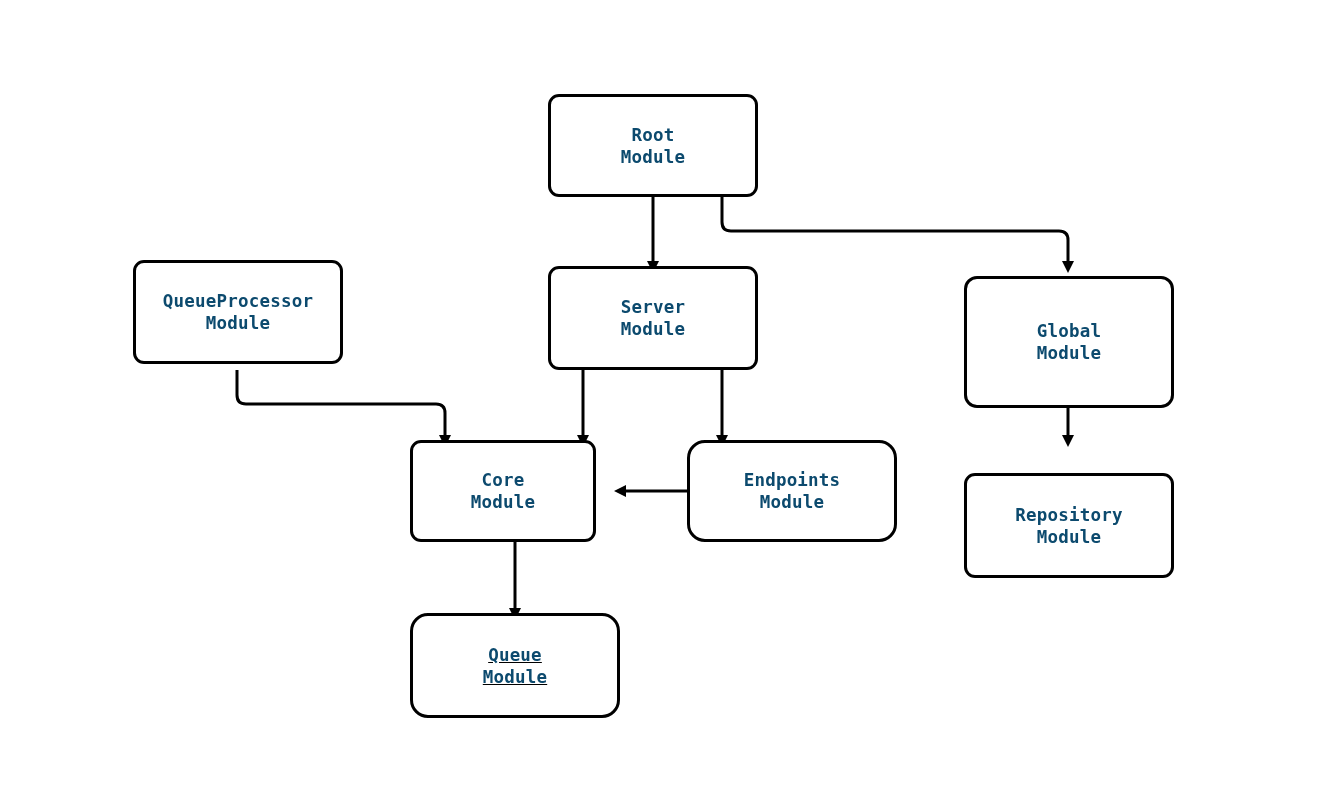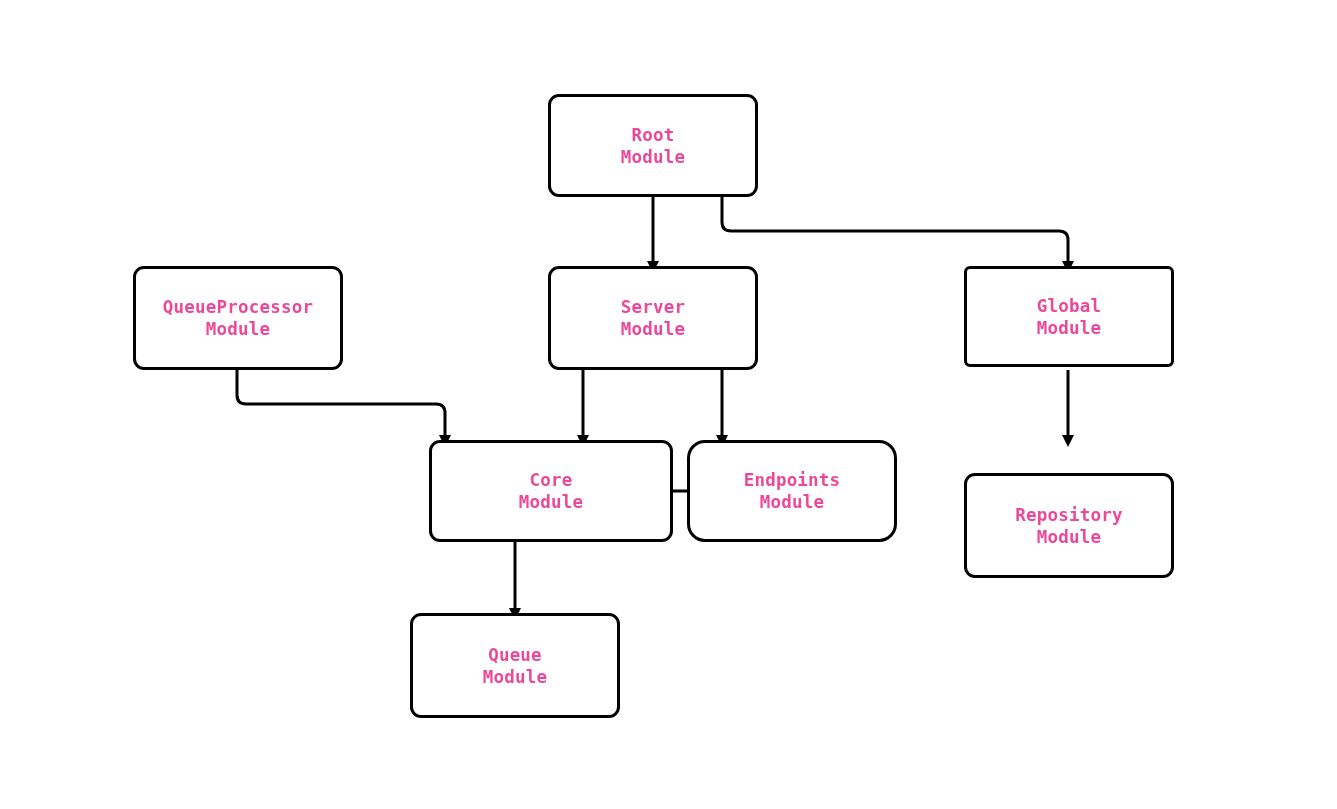--- a/index.html
+++ b/index.html
@@ -38,21 +38,21 @@
     flex-direction: column;
     align-items: center;
     justify-content: center;
     z-index: 2;
   }
   .node-label {
     font-family: "DejaVu Sans Mono", "Liberation Mono", monospace;
     font-size: 17.5px;
     font-weight: 700;
     line-height: 22px;
-    color: #ec4899;
+    color: #0c4a6e;
     text-align: center;
     letter-spacing: 0.2px;
     white-space: pre;
   }
 </style>
 </head>
 <body>
 
 <div id="diagram-canvas">
 
@@ -72,48 +72,48 @@
         <path d="M 687 491 L 626 491" fill="none" stroke="#000000" stroke-width="3" marker-end="url(#arrow-down)"></path>
         <path d="M 515 542 L 515 608" fill="none" stroke="#000000" stroke-width="3" marker-end="url(#arrow-down)"></path>
       </g>
   </svg>
 
   <div class="node" style="left: 548px; top: 94px; width: 210px; height: 103px; border-width: 3px; border-color: rgb(0, 0, 0); border-radius: 11px; background: rgb(255, 255, 255);">
     <span class="node-label">Root</span>
     <span class="node-label">Module</span>
   </div>
 
-  <div class="node" style="left: 133px; top: 266px; width: 210px; height: 104px; border-width: 3px; border-color: rgb(0, 0, 0); border-radius: 11px; background: rgb(255, 255, 255); align-items: center;">
+  <div class="node" style="left: 133px; top: 260px; width: 210px; height: 104px; border-width: 3px; border-color: rgb(0, 0, 0); border-radius: 11px; background: rgb(255, 255, 255); align-items: center;">
     <span class="node-label">QueueProcessor</span>
     <span class="node-label">Module</span>
   </div>
 
   <div class="node" style="left: 548px; top: 266px; width: 210px; height: 104px; border-width: 3px; border-color: rgb(0, 0, 0); border-radius: 11px; background: rgb(255, 255, 255);">
     <span class="node-label">Server</span>
     <span class="node-label">Module</span>
   </div>
 
-  <div class="node" style="left: 964px; top: 266px; width: 210px; height: 101px; border-width: 3px; border-color: rgb(0, 0, 0); border-radius: 6px; background: rgb(255, 255, 255);">
+  <div class="node" style="left: 964px; top: 276px; width: 210px; height: 132px; border-width: 3px; border-color: rgb(0, 0, 0); border-radius: 13px; background: rgb(255, 255, 255);">
     <span class="node-label">Global</span>
     <span class="node-label">Module</span>
   </div>
 
-  <div class="node" style="left: 429px; top: 440px; width: 244px; height: 102px; border-width: 3px; border-color: rgb(0, 0, 0); border-radius: 11px; background: rgb(255, 255, 255);">
+  <div class="node" style="left: 410px; top: 440px; width: 186px; height: 102px; border-width: 3px; border-color: rgb(0, 0, 0); border-radius: 11px; background: rgb(255, 255, 255);">
     <span class="node-label">Core</span>
     <span class="node-label">Module</span>
   </div>
 
   <div class="node" style="left: 687px; top: 440px; width: 210px; height: 102px; border-width: 3px; border-color: rgb(0, 0, 0); border-radius: 18px; background: rgb(255, 255, 255);">
     <span class="node-label">Endpoints</span>
     <span class="node-label">Module</span>
   </div>
 
   <div class="node" style="left: 964px; top: 440px; width: 210px; height: 105px; border-width: 3px; border-color: rgb(0, 0, 0); border-radius: 11px; background: rgb(255, 255, 255); margin-top: 33px;">
     <span class="node-label">Repository</span>
     <span class="node-label">Module</span>
   </div>
 
-  <div class="node" style="left: 410px; top: 613px; width: 210px; height: 105px; border-width: 3px; border-color: rgb(0, 0, 0); border-radius: 11px; background: rgb(255, 255, 255);">
+  <div class="node" style="left: 410px; top: 613px; width: 210px; height: 105px; border-width: 3px; border-color: rgb(0, 0, 0); border-radius: 18px; background: rgb(255, 255, 255); text-decoration: underline;">
     <span class="node-label">Queue</span>
     <span class="node-label">Module</span>
   </div>
 
 </div>
 
 </body></html>

